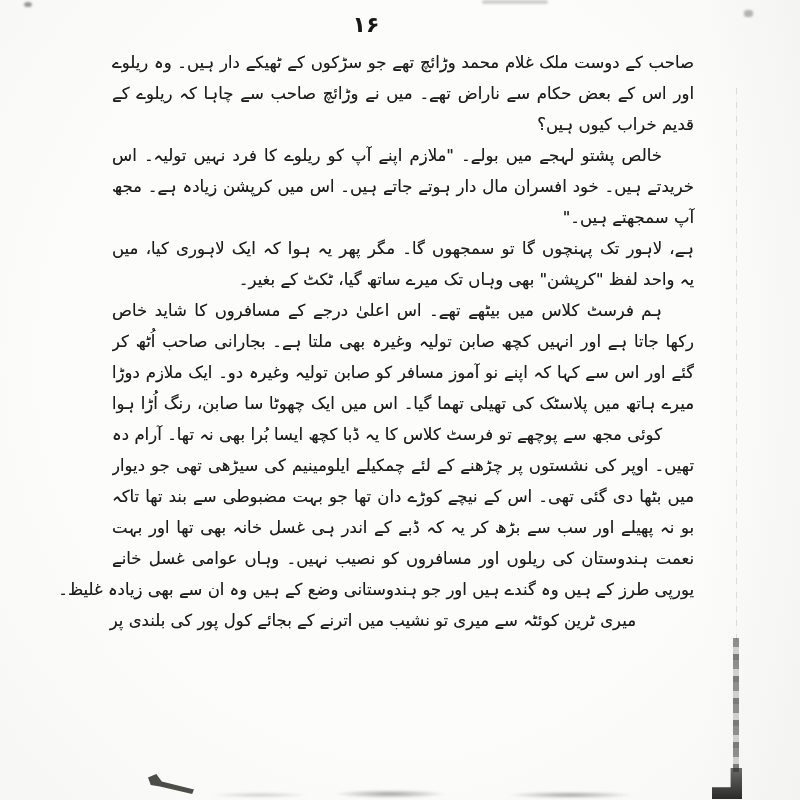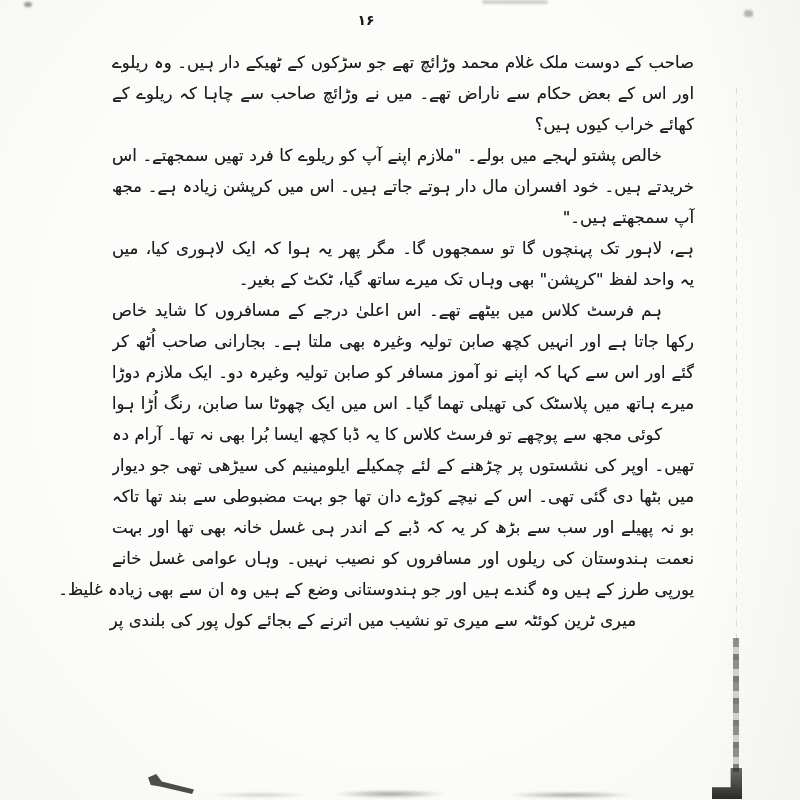--- a/index.html
+++ b/index.html
@@ -9,21 +9,21 @@
     background:
       radial-gradient(ellipse at 50% 45%, rgba(255,255,255,0) 60%, rgba(205,205,198,0.12) 100%),
       linear-gradient(to left, rgba(210,210,204,0.10), rgba(255,255,255,0) 12%),
       #fcfcfa;
     overflow:hidden;
     font-family:"DejaVu Sans","Liberation Sans",sans-serif;
   }
   .page-number{
     position:absolute;top:12px;left:336px;width:60px;
     text-align:center;
-    font-size:14px;font-weight:bold;color:#181818;
+    font-size:22px;font-weight:bold;color:#181818;
     letter-spacing:2px;
   }
   .text-block{
     position:absolute;top:47px;right:106px;left:112px;
     direction:rtl;
     color:#1c1c1c;
     font-size:16.5px;
     text-shadow:0 0 0.5px rgba(20,20,20,0.55);
   }
   .line{
@@ -81,22 +81,22 @@
 <body>
 
 <div class="scan">
 
   <div class="page-number">۱۶</div>
 
   <div class="text-block">
 
   <div class="line justify">صاحب کے دوست ملک غلام محمد وڑائچ تھے جو سڑکوں کے ٹھیکے دار ہیں۔ وہ ریلوے سے خفا</div>
       <div class="line justify">اور اس کے بعض حکام سے ناراض تھے۔ میں نے وڑائچ صاحب سے چاہا کہ ریلوے کے</div>
-      <div class="line">کھائے خراب کیوں ہیں؟</div>
-      <div class="line justify indent">خالص پشتو لہجے میں بولے۔ "ملازم اپنے آپ کو ریلوے کا فرد تھیں سمجھتے۔ اس</div>
+      <div class="line">قدیم خراب کیوں ہیں؟</div>
+      <div class="line justify indent">خالص پشتو لہجے میں بولے۔ "ملازم اپنے آپ کو ریلوے کا فرد نہیں تولیہ۔ اس</div>
       <div class="line justify">خریدتے ہیں۔ خود افسران مال دار ہوتے جاتے ہیں۔ اس میں کرپشن زیادہ ہے۔ مجھ سے بہتر</div>
       <div class="line">آپ سمجھتے ہیں۔"</div>
       <div class="line justify">ہے، لاہور تک پہنچوں گا تو سمجھوں گا۔ مگر پھر یہ ہوا کہ ایک لاہوری کیا، میں کلکتے تک گیا اور</div>
       <div class="line">یہ واحد لفظ "کرپشن" بھی وہاں تک میرے ساتھ گیا، ٹکٹ کے بغیر۔</div>
       <div class="line justify indent">ہم فرسٹ کلاس میں بیٹھے تھے۔ اس اعلیٰ درجے کے مسافروں کا شاید خاص خیال</div>
       <div class="line justify">رکھا جاتا ہے اور انہیں کچھ صابن تولیہ وغیرہ بھی ملتا ہے۔ بجارانی صاحب اُٹھ کر کسی کے پاس</div>
       <div class="line justify">گئے اور اس سے کہا کہ اپنے نو آموز مسافر کو صابن تولیہ وغیرہ دو۔ ایک ملازم دوڑا ہوا آیا اور</div>
       <div class="line justify">میرے ہاتھ میں پلاسٹک کی تھیلی تھما گیا۔ اس میں ایک چھوٹا سا صابن، رنگ اُڑا ہوا قدیم تولیہ</div>
       <div class="line justify indent">کوئی مجھ سے پوچھے تو فرسٹ کلاس کا یہ ڈبا کچھ ایسا بُرا بھی نہ تھا۔ آرام دہ نشستیں</div>
       <div class="line justify">تھیں۔ اوپر کی نشستوں پر چڑھنے کے لئے چمکیلے ایلومینیم کی سیڑھی تھی جو دیوار کے کھانچے</div>

